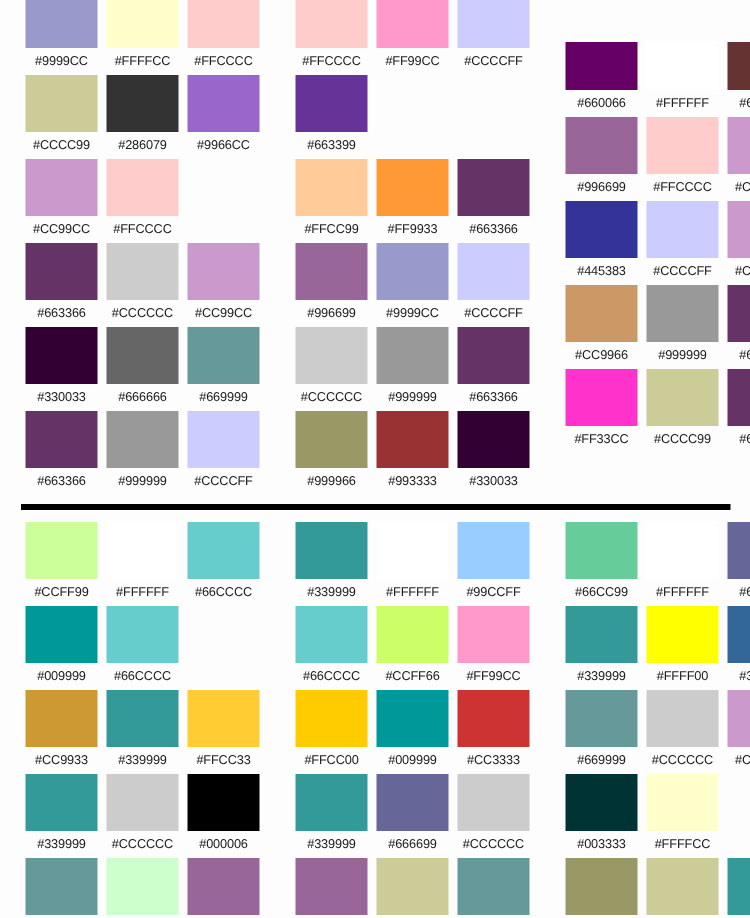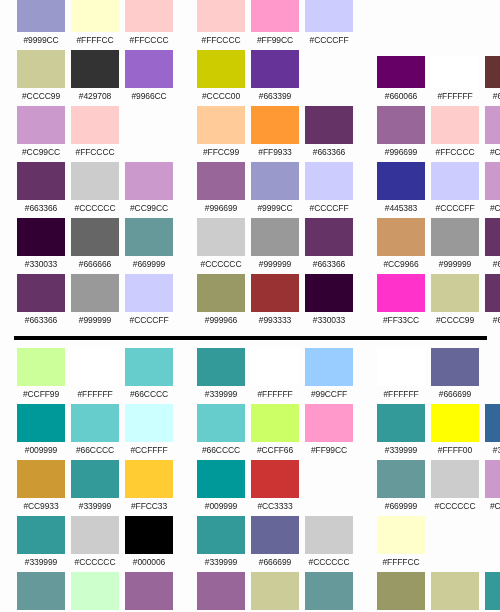--- a/index.html
+++ b/index.html
@@ -20,21 +20,21 @@
     position: relative;
   }
   
   .palette-section {
     position: relative;
     width: 500px;
   }
   .section-body {
     display: flex;
     flex-direction: row;
-    align-items: flex-end;
+    align-items: center;
     padding-left: 14px;
     box-sizing: border-box;
   }
   
   .swatch-group {
     display: flex;
     flex-direction: column;
   }
   .group-gap {
     width: 18px;
@@ -103,21 +103,21 @@
               <span class="swatch-label">#FFCCCC</span>
             </div>
           </div>
           <div class="swatch-row">
             <div class="swatch-cell">
               <span class="swatch-chip" style="background: rgb(204, 204, 153);"></span>
               <span class="swatch-label">#CCCC99</span>
             </div>
             <div class="swatch-cell">
               <span class="swatch-chip" style="background: rgb(51, 51, 51);"></span>
-              <span class="swatch-label">#429708</span>
+              <span class="swatch-label">#286079</span>
             </div>
             <div class="swatch-cell">
               <span class="swatch-chip" style="background: rgb(153, 102, 204);"></span>
               <span class="swatch-label">#9966CC</span>
             </div>
           </div>
           <div class="swatch-row">
             <div class="swatch-cell">
               <span class="swatch-chip" style="background: rgb(204, 153, 204);"></span>
               <span class="swatch-label">#CC99CC</span>
@@ -181,24 +181,20 @@
               <span class="swatch-chip" style="background: rgb(255, 153, 204);"></span>
               <span class="swatch-label">#FF99CC</span>
             </div>
             <div class="swatch-cell">
               <span class="swatch-chip" style="background: rgb(204, 204, 255);"></span>
               <span class="swatch-label">#CCCCFF</span>
             </div>
           </div>
           <div class="swatch-row">
             <div class="swatch-cell">
-              <span class="swatch-chip" style="background: rgb(204, 204, 0);"></span>
-              <span class="swatch-label">#CCCC00</span>
-            </div>
-            <div class="swatch-cell">
               <span class="swatch-chip" style="background: rgb(102, 51, 153);"></span>
               <span class="swatch-label">#663399</span>
             </div>
           </div>
           <div class="swatch-row">
             <div class="swatch-cell">
               <span class="swatch-chip" style="background: rgb(255, 204, 153);"></span>
               <span class="swatch-label">#FFCC99</span>
             </div>
             <div class="swatch-cell">
@@ -352,24 +348,20 @@
           </div>
           <div class="swatch-row">
             <div class="swatch-cell">
               <span class="swatch-chip" style="background: rgb(0, 153, 153);"></span>
               <span class="swatch-label">#009999</span>
             </div>
             <div class="swatch-cell">
               <span class="swatch-chip" style="background: rgb(102, 204, 204);"></span>
               <span class="swatch-label">#66CCCC</span>
             </div>
-            <div class="swatch-cell">
-              <span class="swatch-chip" style="background: rgb(204, 255, 255);"></span>
-              <span class="swatch-label">#CCFFFF</span>
-            </div>
           </div>
           <div class="swatch-row">
             <div class="swatch-cell">
               <span class="swatch-chip" style="background: rgb(204, 153, 51);"></span>
               <span class="swatch-label">#CC9933</span>
             </div>
             <div class="swatch-cell">
               <span class="swatch-chip" style="background: rgb(51, 153, 153);"></span>
               <span class="swatch-label">#339999</span>
             </div>
@@ -432,20 +424,24 @@
               <span class="swatch-chip" style="background: rgb(204, 255, 102);"></span>
               <span class="swatch-label">#CCFF66</span>
             </div>
             <div class="swatch-cell">
               <span class="swatch-chip" style="background: rgb(255, 153, 204);"></span>
               <span class="swatch-label">#FF99CC</span>
             </div>
           </div>
           <div class="swatch-row">
             <div class="swatch-cell">
+              <span class="swatch-chip" style="background: rgb(255, 204, 0);"></span>
+              <span class="swatch-label">#FFCC00</span>
+            </div>
+            <div class="swatch-cell">
               <span class="swatch-chip" style="background: rgb(0, 153, 153);"></span>
               <span class="swatch-label">#009999</span>
             </div>
             <div class="swatch-cell">
               <span class="swatch-chip" style="background: rgb(204, 51, 51);"></span>
               <span class="swatch-label">#CC3333</span>
             </div>
           </div>
           <div class="swatch-row">
             <div class="swatch-cell">
@@ -473,20 +469,24 @@
             <div class="swatch-cell">
               <span class="swatch-chip" style="background: rgb(102, 153, 153);"></span>
               <span class="swatch-label">#669999</span>
             </div>
           </div>
         </div>
       <div class="group-gap"></div>
       <div class="swatch-group">
           <div class="swatch-row">
             <div class="swatch-cell">
+              <span class="swatch-chip" style="background: rgb(102, 204, 153);"></span>
+              <span class="swatch-label">#66CC99</span>
+            </div>
+            <div class="swatch-cell">
               <span class="swatch-chip" style="background: rgb(255, 255, 255);"></span>
               <span class="swatch-label">#FFFFFF</span>
             </div>
             <div class="swatch-cell">
               <span class="swatch-chip" style="background: rgb(102, 102, 153);"></span>
               <span class="swatch-label">#666699</span>
             </div>
           </div>
           <div class="swatch-row">
             <div class="swatch-cell">
@@ -511,20 +511,24 @@
               <span class="swatch-chip" style="background: rgb(204, 204, 204);"></span>
               <span class="swatch-label">#CCCCCC</span>
             </div>
             <div class="swatch-cell">
               <span class="swatch-chip" style="background: rgb(204, 153, 204);"></span>
               <span class="swatch-label">#CC99CC</span>
             </div>
           </div>
           <div class="swatch-row">
             <div class="swatch-cell">
+              <span class="swatch-chip" style="background: rgb(0, 51, 51);"></span>
+              <span class="swatch-label">#003333</span>
+            </div>
+            <div class="swatch-cell">
               <span class="swatch-chip" style="background: rgb(255, 255, 204);"></span>
               <span class="swatch-label">#FFFFCC</span>
             </div>
           </div>
           <div class="swatch-row">
             <div class="swatch-cell">
               <span class="swatch-chip" style="background: rgb(153, 153, 102);"></span>
               <span class="swatch-label">#999966</span>
             </div>
             <div class="swatch-cell">

